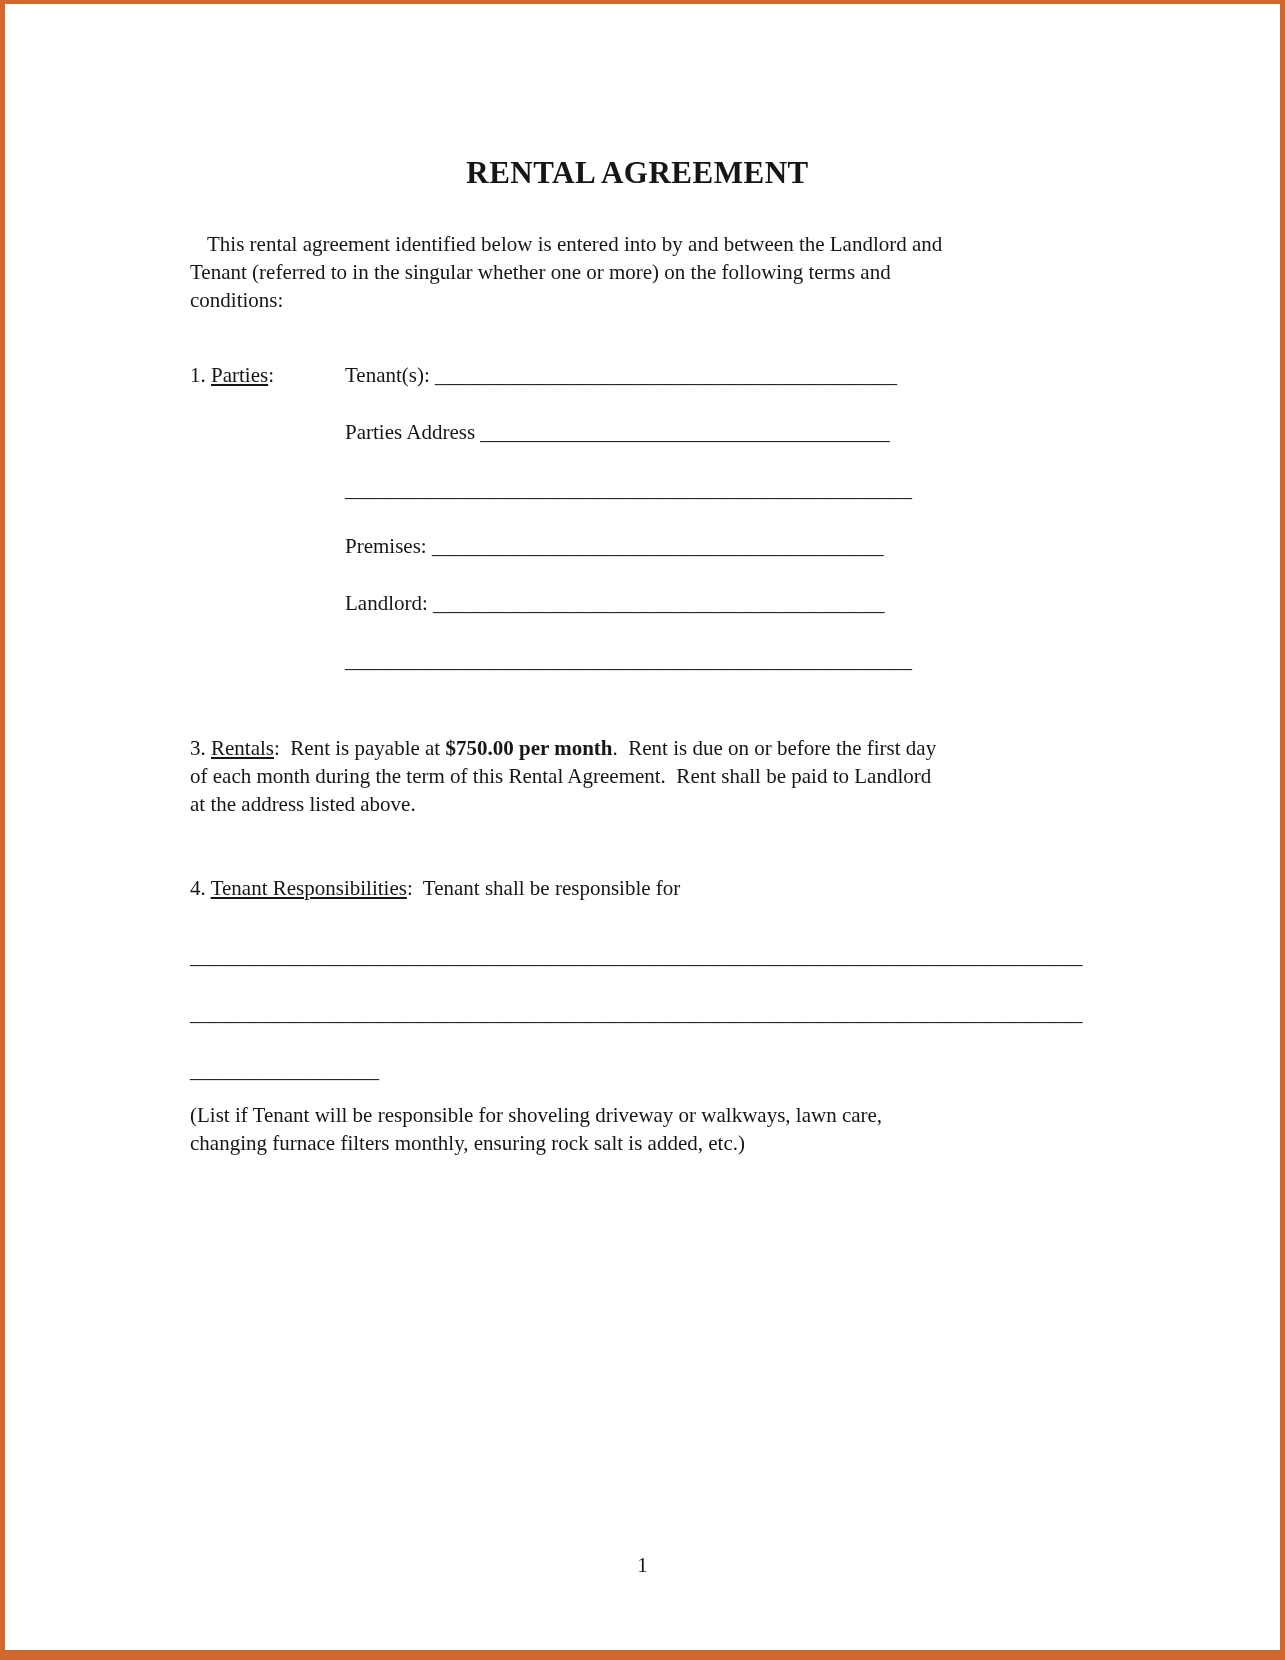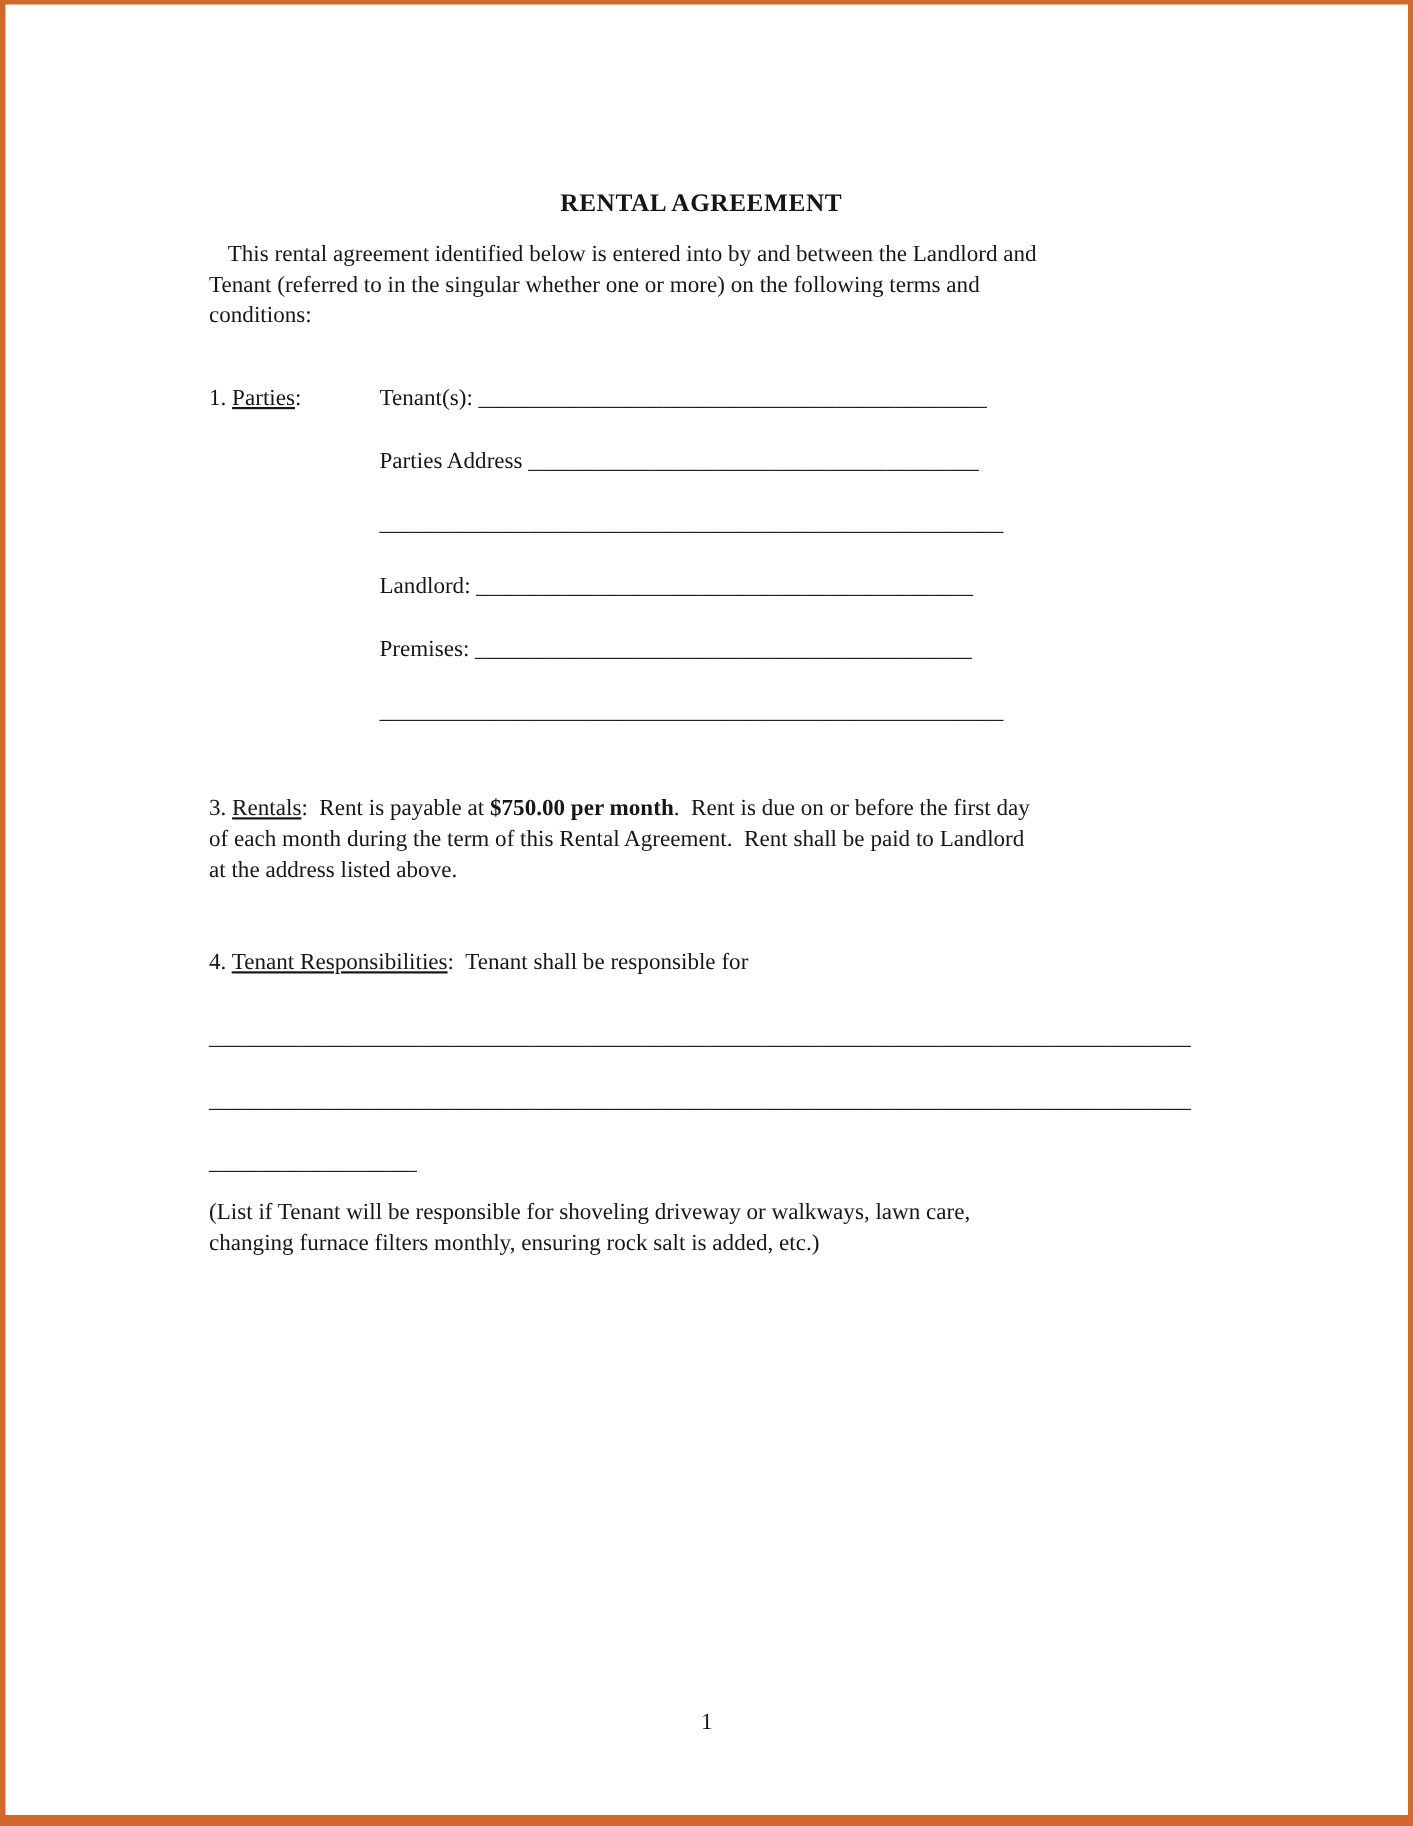--- a/index.html
+++ b/index.html
@@ -18,29 +18,29 @@
     color: #161616;
   }
   .content {
     margin-left: 185px;
     width: 895px;
     padding-top: 150px;
     font-size: 21px;
     line-height: 28px;
   }
   .doc-title {
-    margin: 12px;
-    font-size: 23px;
+    margin: 0;
+    font-size: 31px;
     line-height: 38px;
     font-weight: bold;
     text-align: center;
     letter-spacing: 0.5px;
   }
   .para { white-space: pre-wrap; margin: 0; }
-  .intro { text-indent: 17px; }
+  .intro { margin-top: 38px; text-indent: 17px; }
   .u { text-decoration: underline; }
   .b { font-weight: bold; }
   .bu { font-weight: bold; text-decoration: underline; }
   .section-parties { margin-top: 47px; }
   .form-row {
     display: grid;
     grid-template-columns: 155px 1fr;
     height: 28px;
     margin-bottom: 29px;
     white-space: pre-wrap;
@@ -82,25 +82,25 @@
       <div class="form-row">
         <span class="cell"></span>
         <span class="cell"><span>Parties Address </span><span>_______________________________________</span></span>
       </div>
       <div class="form-row">
         <span class="cell"></span>
         <span class="cell">______________________________________________________</span>
       </div>
       <div class="form-row">
         <span class="cell"></span>
-        <span class="cell"><span>Landlord: </span><span>___________________________________________</span></span>
+        <span class="cell"><span>Premises: </span><span>___________________________________________</span></span>
       </div>
       <div class="form-row">
         <span class="cell"></span>
-        <span class="cell"><span>Premises: </span><span>___________________________________________</span></span>
+        <span class="cell"><span>Landlord: </span><span>___________________________________________</span></span>
       </div>
       <div class="form-row">
         <span class="cell"></span>
         <span class="cell">______________________________________________________</span>
       </div>
     </div>
 
     <div class="section-term">
     </div>
 

